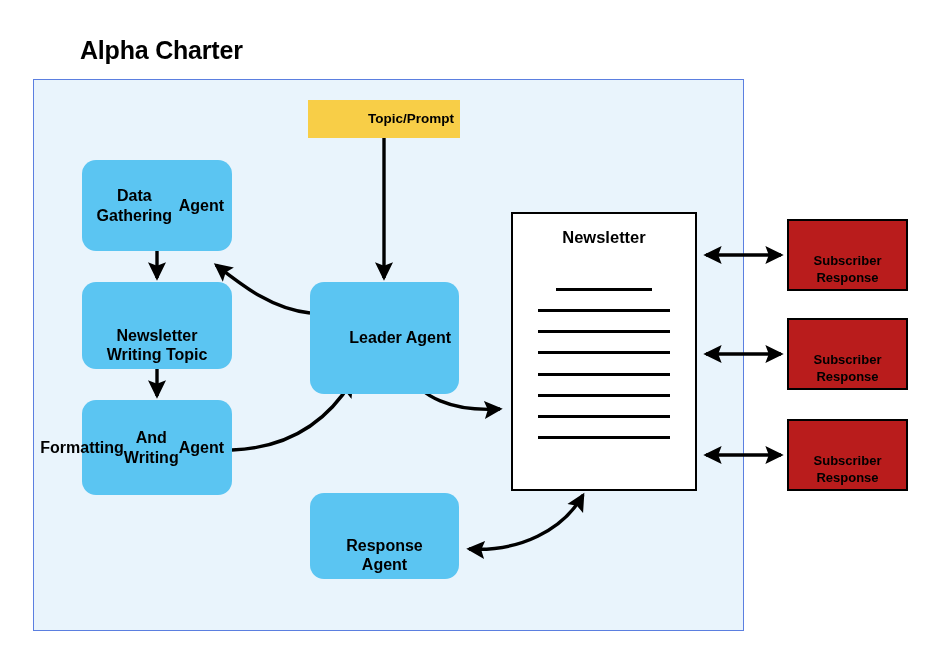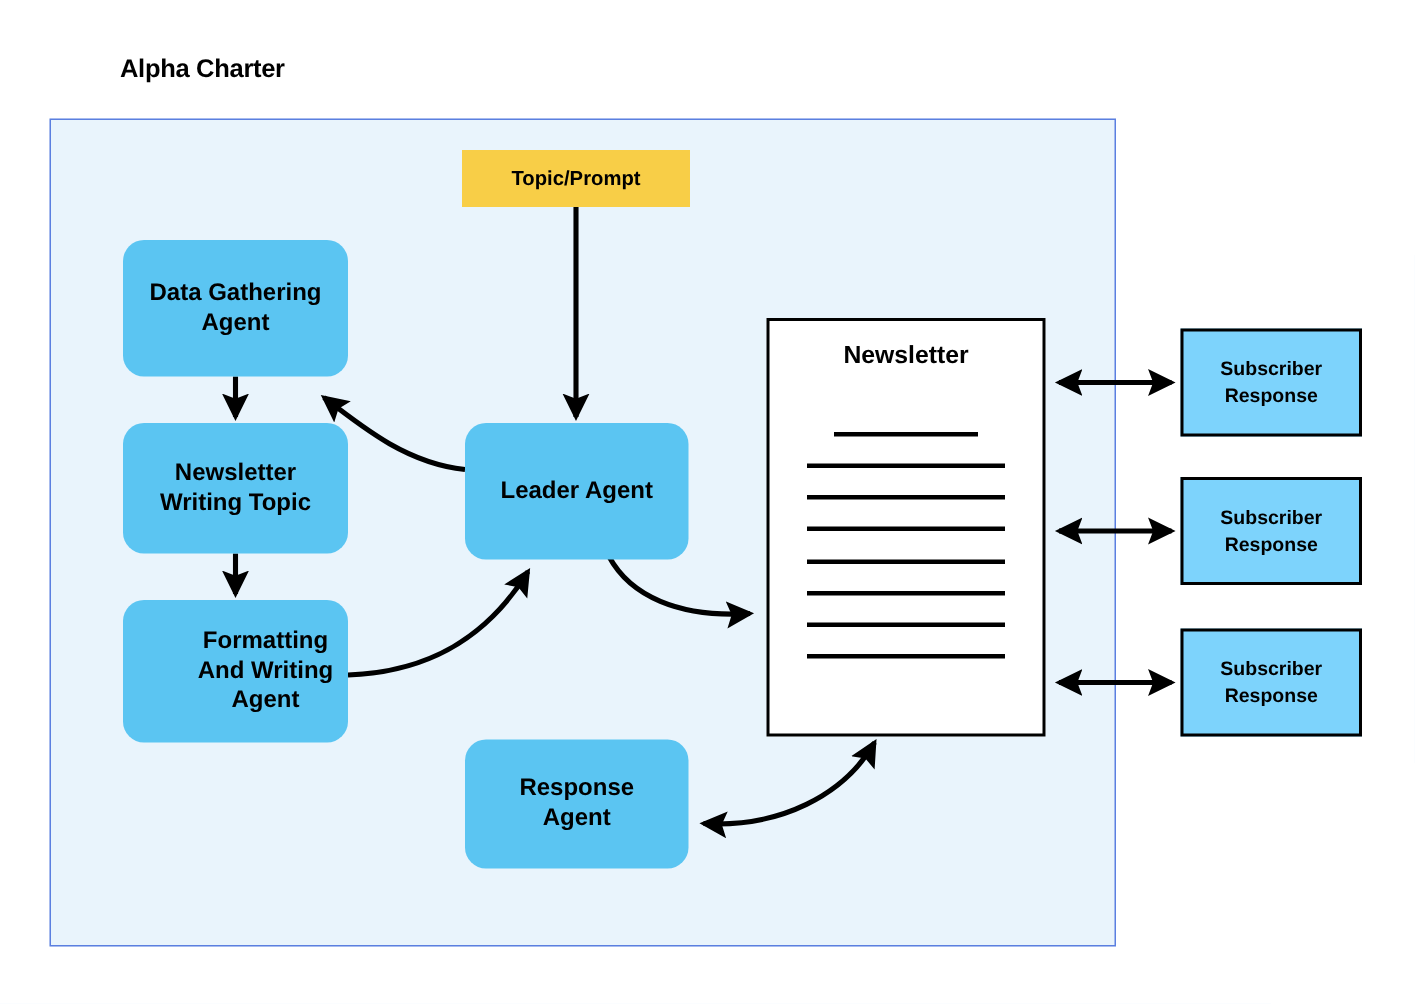--- a/index.html
+++ b/index.html
@@ -18,21 +18,21 @@
     height: 669px;
     background: #ffffff;
     overflow: hidden;
   }
 
   
   #diagram-title {
     position: absolute;
     left: 80px;
     top: 36px;
-    font-size: 17px;
+    font-size: 25px;
     font-weight: bold;
     color: #000000;
     letter-spacing: -0.2px;
     white-space: nowrap;
   }
 
   
   #container-panel {
     position: absolute;
     left: 33px;
@@ -43,39 +43,39 @@
     border: 1.5px solid #5b7fe0;
     box-sizing: border-box;
   }
 
   
   .node {
     position: absolute;
     box-sizing: border-box;
     display: flex;
     align-items: center;
-    justify-content: center;
+    justify-content: flex-end;
     text-align: center;
     color: #000000;
     font-weight: bold;
     line-height: 1.22;
   }
   .agent-node {
     background: #5bc5f2;
     border-radius: 14px;
     font-size: 16px;
     padding: 4px 8px;
   }
   .topic-node {
     background: #f8ce47;
     font-size: 13.5px;
     padding: 2px 6px;
   }
   .subscriber-node {
-    background: #7dd3fc;
+    background: #b91c1c;
     border: 2.5px solid #000000;
     font-size: 13px;
     line-height: 1.35;
     padding: 2px 4px;
   }
 
   
   #newsletter-doc {
     position: absolute;
     left: 511px;
@@ -154,37 +154,37 @@
 
     <path class="arrow-path" d="M706,354 L781,354" marker-start="url(#ah-start)" marker-end="url(#ah)"></path>
 
     <path class="arrow-path" d="M706,455 L781,455" marker-start="url(#ah-start)" marker-end="url(#ah)"></path>
   </svg>
 
   <div class="node topic-node" id="node-topic" style="left:308px; top:100px; width:152px; height:38px;">
     <span>Topic/Prompt</span>
   </div>
 
-  <div class="node agent-node" id="node-data-gathering" style="left:82px; top:160px; width:150px; height:91px; flex-direction:column;">
+  <div class="node agent-node" id="node-data-gathering" style="left:82px; top:160px; width:150px; height:91px; ">
     <span>Data Gathering</span>
     <span>Agent</span>
   </div>
 
   <div class="node agent-node" id="node-newsletter-writing" style="left:82px; top:282px; width:150px; height:87px; flex-direction:column;">
     <span>Newsletter</span>
     <span>Writing Topic</span>
   </div>
 
-  <div class="node agent-node" id="node-formatting" style="left:82px; top:400px; width:150px; height:95px; flex-direction:column;padding-left:48px;">
+  <div class="node agent-node" id="node-formatting" style="left:82px; top:400px; width:150px; height:95px; padding-left:48px;">
     <span>Formatting</span>
     <span>And Writing</span>
     <span>Agent</span>
   </div>
 
-  <div class="node agent-node" id="node-leader" style="left:310px; top:282px; width:149px; height:91px;">
+  <div class="node agent-node" id="node-leader" style="left:310px; top:282px; width:149px; height:112px;">
     <span>Leader Agent</span>
   </div>
 
   <div class="node agent-node" id="node-response" style="left:310px; top:493px; width:149px; height:86px; flex-direction:column;">
     <span>Response</span>
     <span>Agent</span>
   </div>
 
   <div id="newsletter-doc">
     <div id="newsletter-title">Newsletter</div>

